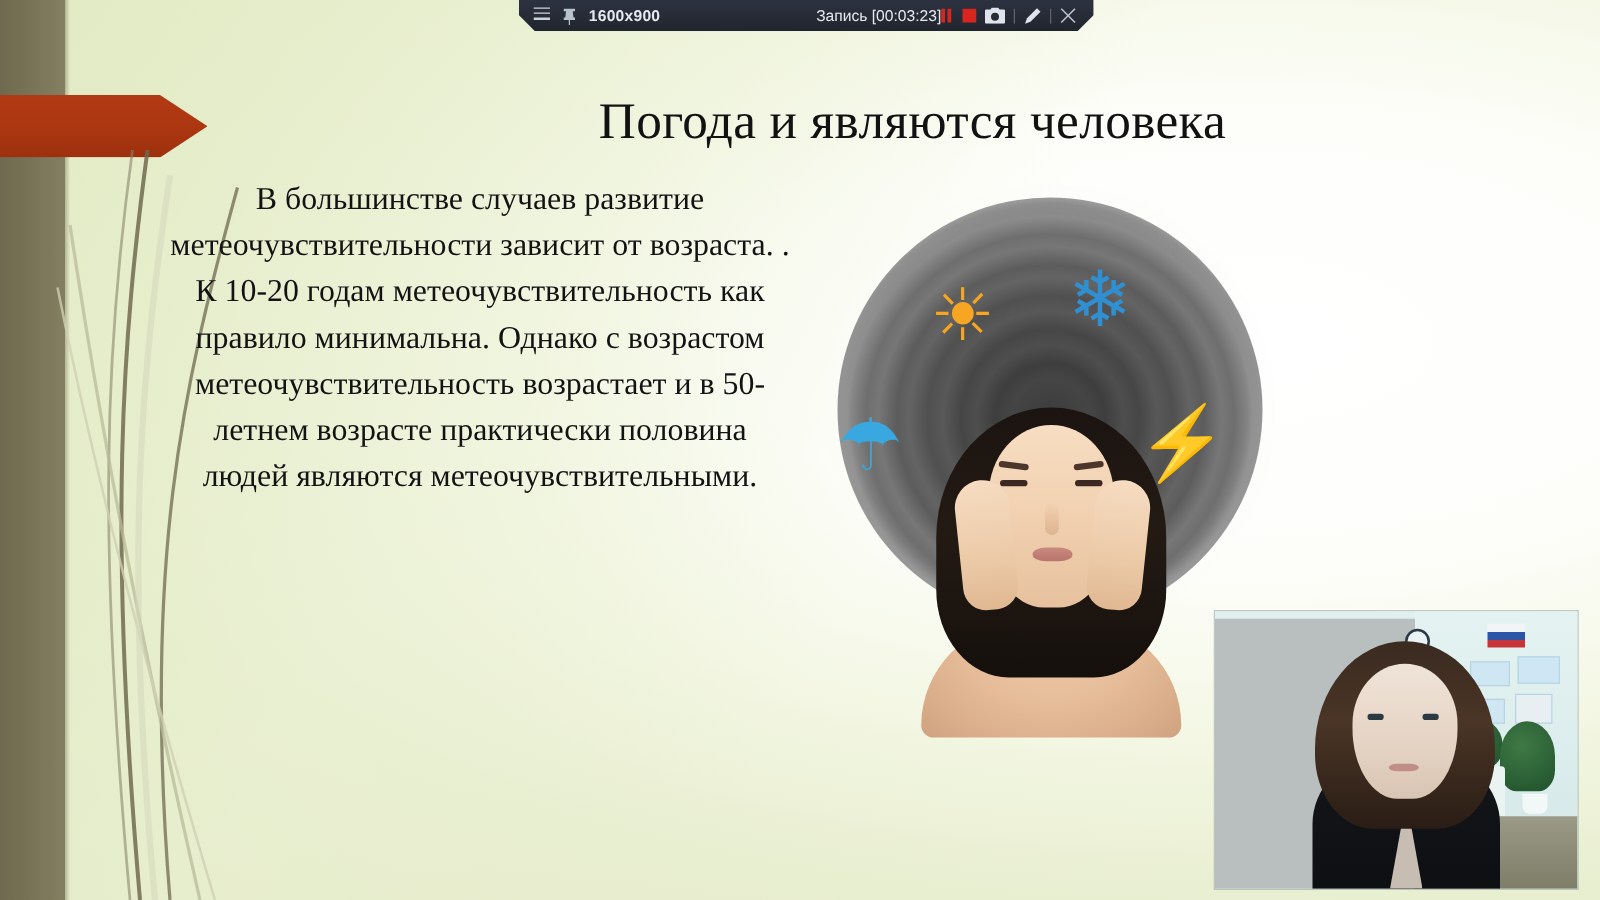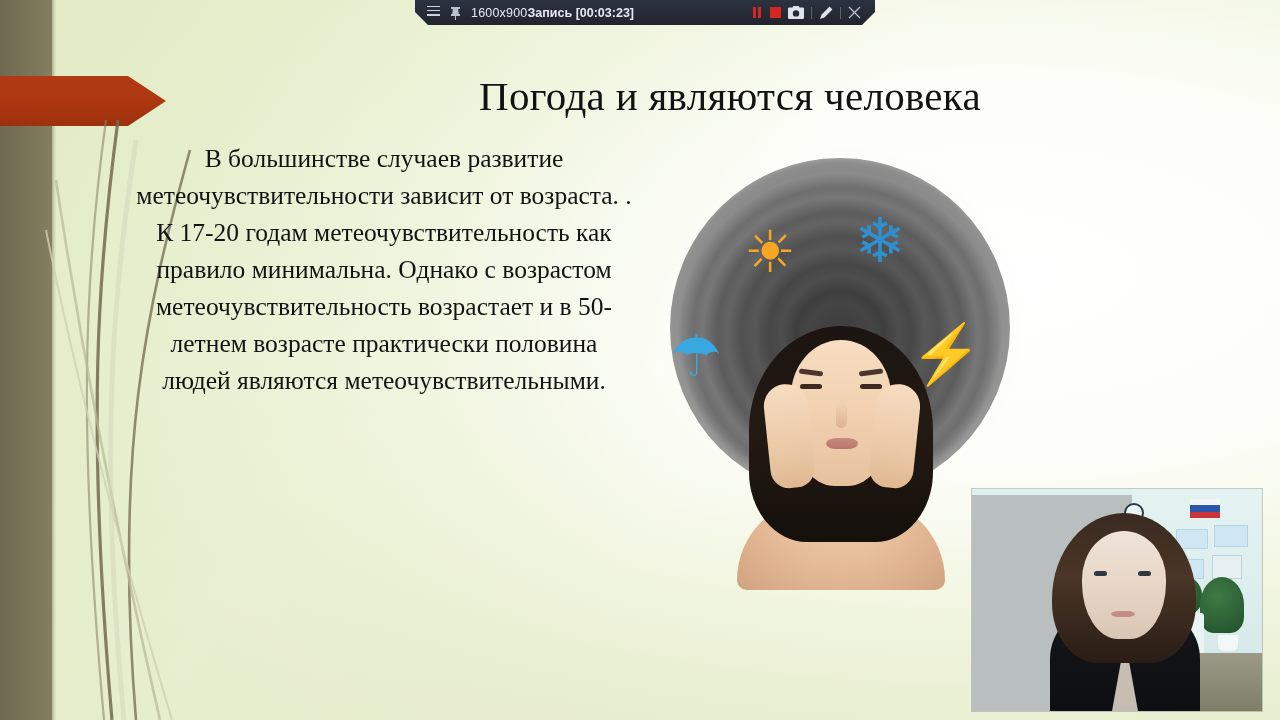--- a/index.html
+++ b/index.html
@@ -118,22 +118,22 @@
   .wx.storm{ left:262px; top:178px; font-size:58px; }
 
   
   .toolbar{
     position:absolute; left:415px; top:0; width:460px; height:25px;
     background:linear-gradient(180deg,#2c3240 0%, #262b36 55%, #20242d 100%);
     clip-path:polygon(0 0, 460px 0, 460px 12px, 447px 25px, 13px 25px, 0 12px);
     display:flex; align-items:center; color:#d8dde6;
     font-family:"Liberation Sans", sans-serif; font-size:12px;
   }
-  .tb-left{ display:flex; align-items:flex-start; gap:10px; padding-left:12px; }
-  .tb-mid{ flex:1; display:flex; justify-content:flex-start;font-weight:bold; }
+  .tb-left{ display:flex; align-items:flex-start; gap:10px; padding-left:12px;font-weight:bold; }
+  .tb-mid{ flex:1; display:flex; justify-content:flex-end; }
   .tb-right{ display:flex; align-items:center; gap:7px; padding-right:14px; }
   .tb-res{ font-size:12.5px; color:#e6eaf0; letter-spacing:.2px; }
   .tb-rec{ font-size:12.5px; color:#e6eaf0; }
   .icon-btn{ display:flex; align-items:center; justify-content:center; cursor:pointer; }
   .sep{ width:1px; height:12px; background:#5a6170; }
 
   .hamb{ width:13px; height:10px; display:flex; flex-direction:column; justify-content:space-between; }
   .hamb i{ display:block; height:1.6px; background:#cdd3dd; }
   .pause i{ display:inline-block; width:3px; height:11px; background:#d8251f; margin-right:2px; vertical-align:middle; }
   .stopsq{ width:11px; height:11px; background:#d8251f; }
@@ -198,21 +198,21 @@
     <path d="M66 0 C 44 160, 38 310, 64 600" stroke="#8a856b" stroke-width="2.2" fill="none" opacity=".6"></path>
     <path d="M150 30 C 106 190, 74 330, 96 600" stroke="#6f6a4f" stroke-width="2.6" fill="none" opacity=".75"></path>
     <path d="M16 60 C 40 220, 70 380, 120 600" stroke="#b9bb9a" stroke-width="2.6" fill="none" opacity=".75"></path>
     <path d="M6 110 C 34 250, 72 400, 132 600" stroke="#cfd0b4" stroke-width="2" fill="none" opacity=".8"></path>
     <path d="M96 20 C 74 170, 58 320, 84 600" stroke="#d6d7bd" stroke-width="5" fill="none" opacity=".55"></path>
   </svg>
 
   <div class="title">Погода и являются человека</div>
 
   <div class="body-col">
-    <p>В большинстве случаев развитие метеочувствительности зависит от возраста. . К 17-20 годам метеочувствительность как правило минимальна. Однако с возрастом метеочувствительность возрастает и в 50-летнем возрасте практически половина людей являются метеочувствительными.</p>
+    <p>В большинстве случаев развитие метеочувствительности зависит от возраста. . К 10-20 годам метеочувствительность как правило минимальна. Однако с возрастом метеочувствительность возрастает и в 50-летнем возрасте практически половина людей являются метеочувствительными.</p>
   </div>
 
   <div class="pic">
     <div class="halo"></div>
     <div class="halo-fade"></div>
 
     <div class="wx sun" style="color:#f6a623;">☀</div>
     <div class="wx snow" style="color:#2f8fd0;">❄</div>
     <div class="wx rain" style="color:#3aa8e0;">☂</div>
     <div class="wx storm" style="color:#f5a623;">⚡</div>

